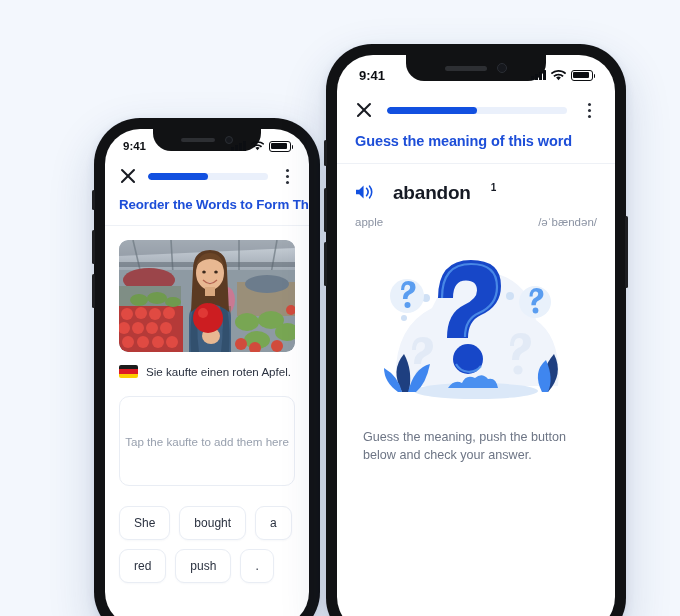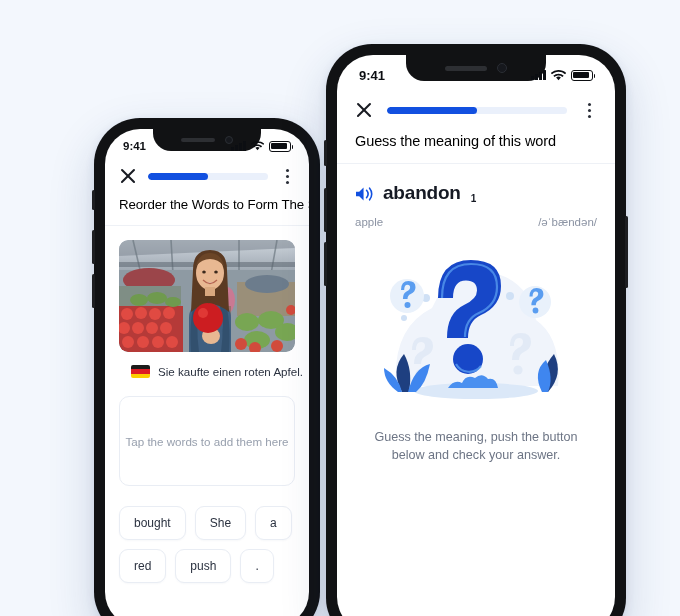--- a/index.html
+++ b/index.html
@@ -190,38 +190,38 @@
     width: 3px; height: 3px;
     border-radius: 50%;
     background: #2a2e38;
     display: block;
   }
 
   
   .q-title {
     padding: 0 18px 14px;
     font-size: 14.5px;
-    font-weight: normal;
-    color: #000000;
+    font-weight: bold;
+    color: #1d4ed8;
     letter-spacing: -0.1px;
   }
   .q-title.small {
     padding: 0 14px 13px;
     font-size: 13.3px;
     white-space: nowrap;
   }
 
   .divider { height: 1px; background: #eef1f6; }
 
   
   .word-block { padding: 18px 18px 0; }
   .word-row {
     display: flex;
-    align-items: flex-end;
-    gap: 9px;
+    align-items: flex-start;
+    gap: 19px;
   }
   .spk {
     flex: 0 0 auto;
     position: relative;
     top: 2px;
     cursor: pointer;
   }
   .word-term {
     font-size: 19px;
     font-weight: bold;
@@ -248,41 +248,40 @@
   .illus-wrap {
     display: flex;
     align-items: center;
     justify-content: center;
     padding: 18px 0 6px;
   }
 
   
   .hint {
     padding: 16px 26px 0;
-    text-align: center;
     font-size: 12.6px;
     line-height: 1.45;
     color: #6d7585;
   }
 
   
   .photo {
     margin: 14px auto 0;
     width: 176px;
     height: 112px;
     border-radius: 9px;
     overflow: hidden;
     display: block;
   }
 
   .sentence-row {
     display: flex;
     align-items: center;
     gap: 8px;
-    padding: 13px 26px 0;
+    padding: 13px 14px 0;
   }
   .flag-de {
     width: 19px; height: 13px;
     border-radius: 2px;
     overflow: hidden;
     flex: 0 0 auto;
     display: flex; flex-direction: column;
   }
   .flag-de i { display: block; height: 33.34%; width: 100%; }
   .flag-de i:nth-child(1) { background: #1c1c1b; }
@@ -478,26 +477,26 @@
       <div class="sentence-row">
         <div class="flag-de">
             <i></i>
             <i></i>
             <i></i>
           </div>
         <div class="sentence-text">Sie kaufte einen roten Apfel.</div>
       </div>
 
       <div class="dropzone">
-        <div class="dropzone-ph">Tap the words to add them here</div>
+        <div class="dropzone-ph">Tap the kaufte to add them here</div>
       </div>
 
       <div class="chips" id="chips-back">
+          <div class="chip">She</div>
           <div class="chip">bought</div>
-          <div class="chip">She</div>
           <div class="chip">a</div>
           <div class="chip">red</div>
           <div class="chip">push</div>
           <div class="chip">.</div>
         </div>
 
     </div>
   </div>
 
   <div class="phone" id="phone-front">

